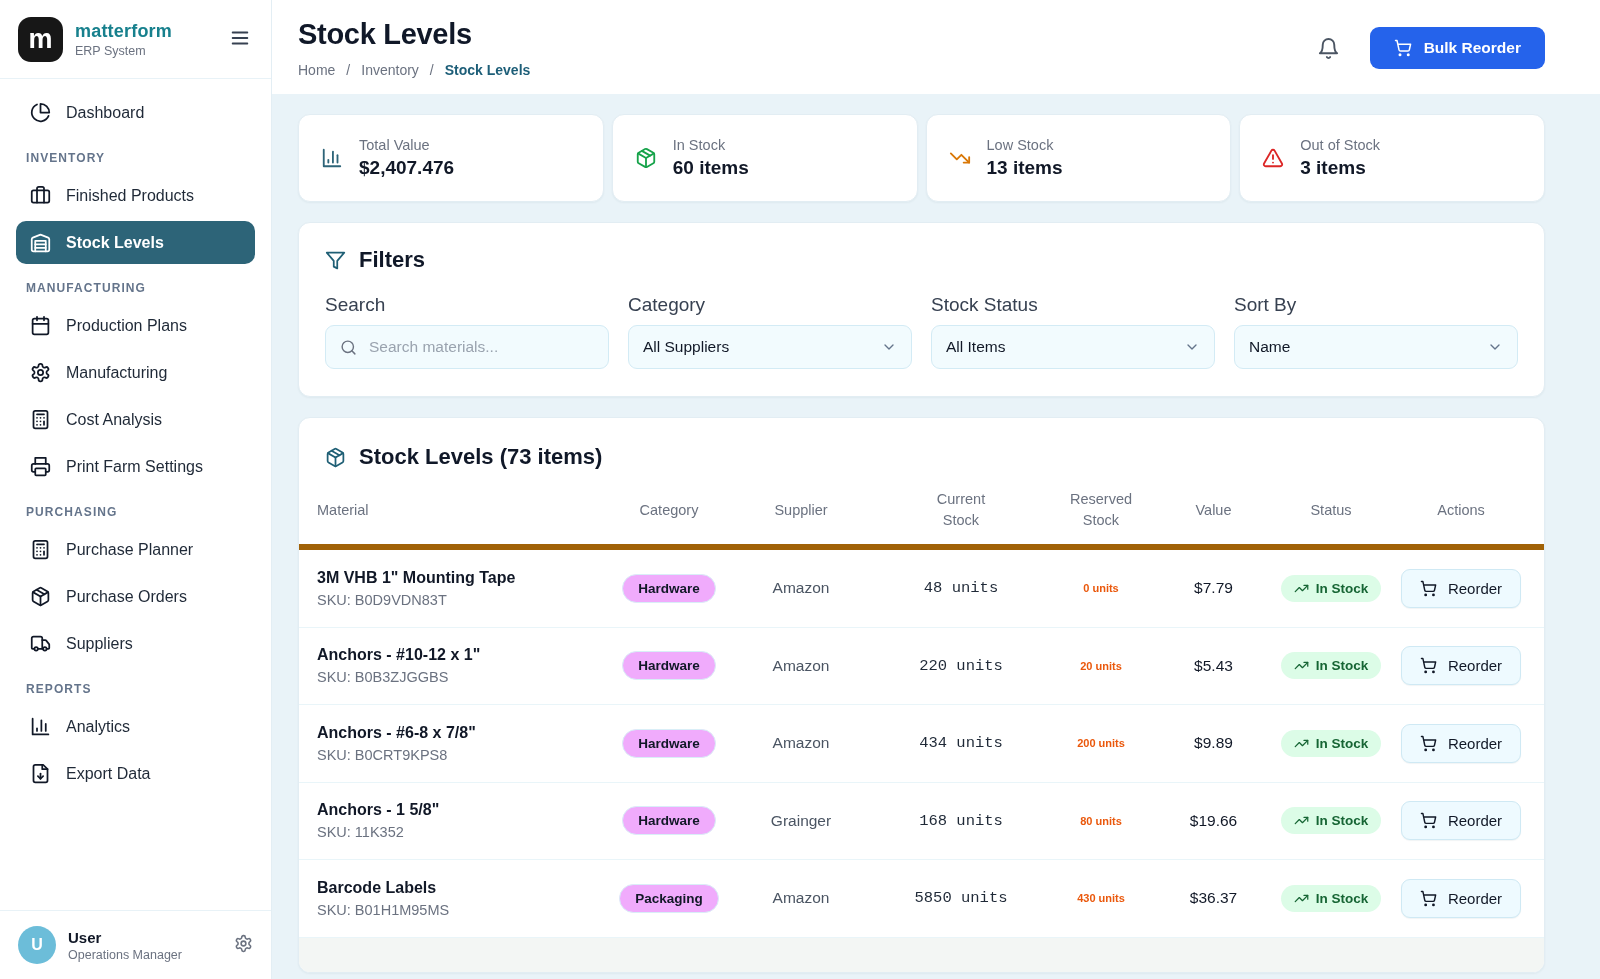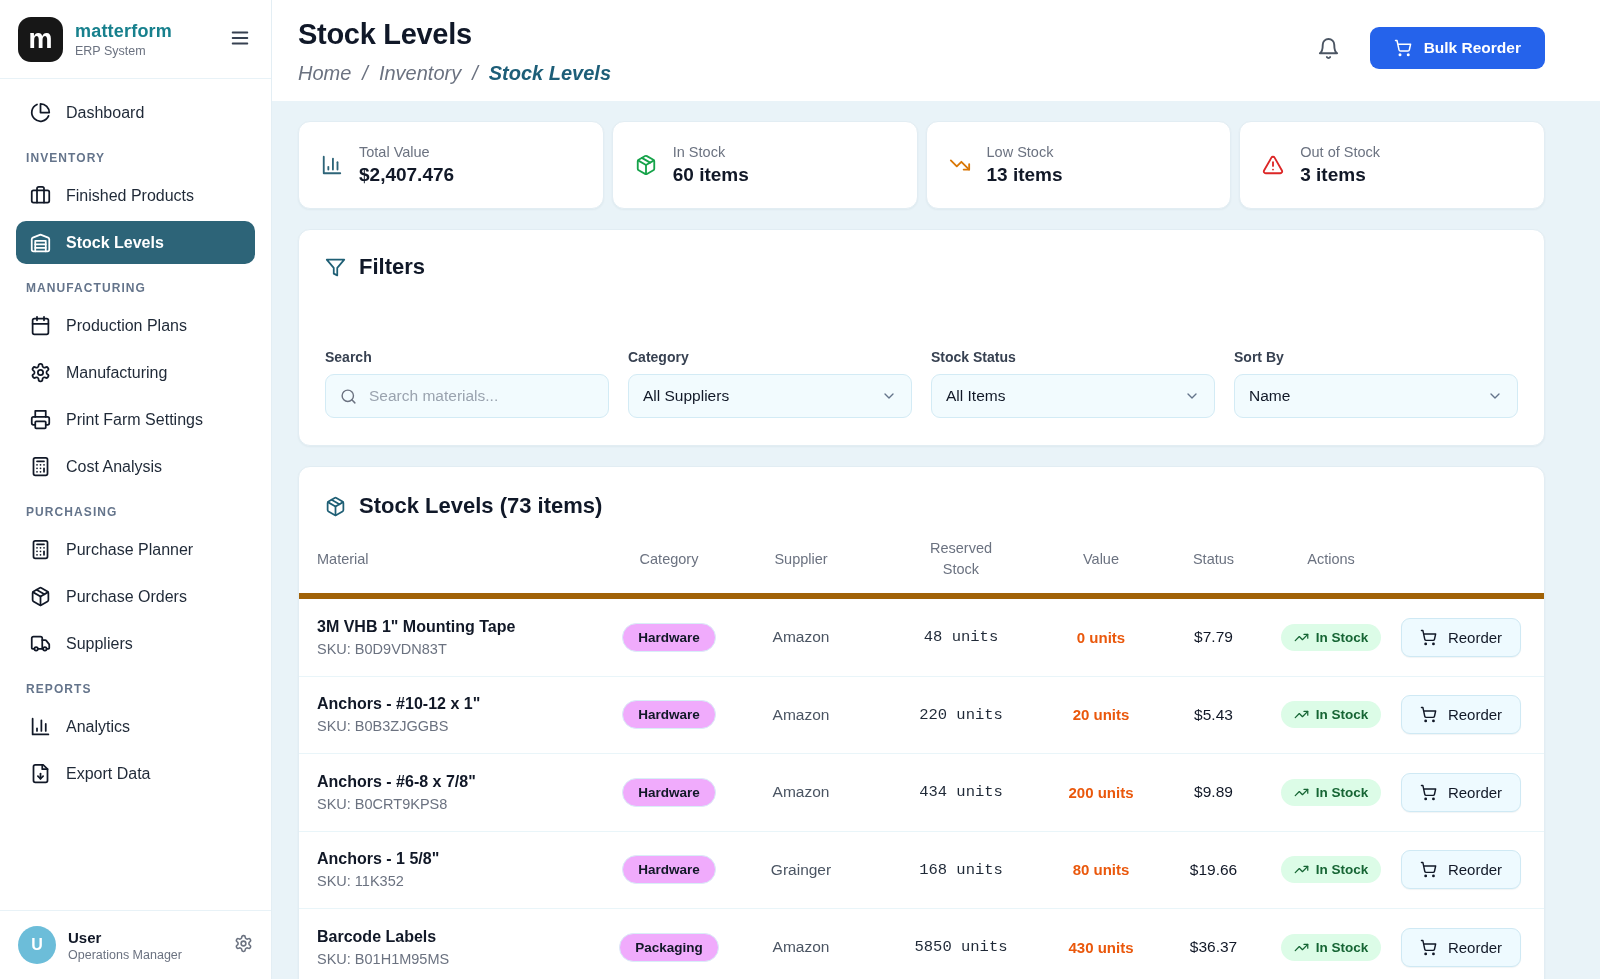--- a/index.html
+++ b/index.html
@@ -29,21 +29,21 @@
   .avatar { width:38px; height:38px; border-radius:50%; background:#6cbdd9; color:#fff; font-weight:700; font-size:16px; display:flex; align-items:center; justify-content:center; flex-shrink:0; }
   .uname { font-size:15px; font-weight:700; color:#111827; }
   .urole { font-size:12.5px; color:#6b7280; margin-top:2px; }
   .ufoot-gear { margin-left:auto; color:#6b7280; cursor:pointer; }
   .ufoot-gear svg { width:19px; height:19px; }
 
   
   main { flex:1; display:flex; flex-direction:column; min-width:0; }
   .topbar { background:#fff; padding:18px 55px 16px 26px; display:flex; justify-content:space-between; align-items:flex-start; }
   h1 { margin:0; font-size:29px; font-weight:800; letter-spacing:-.3px; color:#101828; }
-  .crumbs { margin-top:11px; font-size:20px; color:#6b7280; display:flex; gap:11px; align-items:center;font-style:italic; }
+  .crumbs { margin-top:11px; font-size:14px; color:#6b7280; display:flex; gap:11px; align-items:center; }
   .crumb-current { color:#1d5e78; font-weight:600; }
   .top-actions { display:flex; align-items:center; gap:30px; margin-top:9px; }
   .bell { color:#4b5563; cursor:pointer; display:flex; }
   .bell svg { width:23px; height:23px; }
   .btn-primary { background:#2563eb; color:#fff; border:none; border-radius:9px; padding:12px 24px; font-size:15.5px; font-weight:700; display:flex; align-items:center; gap:12px; cursor:pointer; font-family:inherit; }
   .btn-primary svg { width:18px; height:18px; }
 
   .content { flex:1; padding:20px 55px 0 26px; overflow:hidden; }
 
   
@@ -55,21 +55,21 @@
   .stat-value { font-size:19px; font-weight:800; color:#111827; margin-top:4px; }
 
   
   .card { background:#fff; border:1px solid #e2edf3; border-radius:12px; box-shadow:0 1px 2px rgba(16,60,80,.05); }
   .card-title { display:flex; align-items:center; gap:13px; font-size:22px; font-weight:800; color:#101828; }
   .card-title svg { width:21px; height:21px; color:#1f5f75; flex-shrink:0; }
 
   
   .filters-card { margin-top:20px; padding:24px 26px 27px; }
   .filter-grid { display:grid; grid-template-columns:repeat(4,1fr); gap:19px; margin-top:21px; }
-  .f-label { font-size:14px; font-weight:700; color:#374151; margin-bottom:9px;margin-top:48px; }
+  .f-label { font-size:19px; font-weight:400; color:#374151; margin-bottom:9px; }
   .control { height:44px; background:#f2fbfe; border:1px solid #d3ebf5; border-radius:9px; display:flex; align-items:center; padding:0 14px; font-size:15.5px; color:#111827; }
   .control.search svg { width:17px; height:17px; color:#6b7280; margin-right:10px; flex-shrink:0; }
   .control input { border:none; background:transparent; outline:none; font-size:15.5px; font-family:inherit; color:#111827; width:100%; }
   .control input::placeholder { color:#9aa3af; }
   .control.select { justify-content:space-between; cursor:pointer; }
   .control.select svg { width:16px; height:16px; color:#64748b; }
 
   
   .table-card { margin-top:20px; padding:26px 0 0; overflow:hidden; }
   .table-card .card-title { padding:0 26px; }
@@ -79,21 +79,21 @@
   .thead > div:first-child { text-align:left; }
   .thead .hdr { display:inline-block; max-width:72px; }
   .thead > div:first-child .hdr { max-width:none; }
   .trow { height:77.5px; border-bottom:1px solid #e9f5f9; }
   .mat-name { font-size:16px; font-weight:600; color:#111827; }
   .mat-sku { font-size:14.5px; color:#6b7280; margin-top:5px; }
   .cell-c { text-align:center; }
   .badge-cat { display:inline-block; background:#f0abfc; border:1.5px solid #d9eef7; border-radius:999px; padding:6px 15px; font-size:13.5px; font-weight:700; color:#111827; }
   .supplier { color:#4b5563; font-size:15.5px; }
   .units { font-size:15.5px; color:#1f2937;font-family:Liberation Mono, monospace; }
-  .reserved { color:#ea580c; font-weight:600; font-size:15px; }
+  .reserved { color:#ea580c; font-weight:600; font-size:11px; }
   .value { font-size:15.5px; color:#111827; }
   .badge-status { display:inline-flex; align-items:center; gap:7px; background:#dcfce7; color:#166534; border-radius:999px; padding:6px 13px; font-size:13.5px; font-weight:700; }
   .badge-status svg { width:15px; height:15px; }
   .btn-reorder { display:inline-flex; align-items:center; gap:11px; background:#eefaff; border:1px solid #cfe9f4; border-radius:9px; padding:10px 18px; font-size:15px; font-weight:500; color:#111827; cursor:pointer; font-family:inherit; box-shadow:0 1px 1px rgba(16,60,80,.06); }
   .btn-reorder svg { width:17px; height:17px; }
   .row-peek { height:34px; background:#f3f6f4; }
 </style>
 </head>
 <body>
 
@@ -149,34 +149,34 @@
         </div>
         <div class="nav-item">
           <svg viewBox="0 0 24 24" fill="none" stroke="currentColor" stroke-width="2" stroke-linecap="round" stroke-linejoin="round">
             <circle cx="12" cy="12" r="3"></circle>
             <path d="M12.22 2h-.44a2 2 0 0 0-2 2v.18a2 2 0 0 1-1 1.73l-.43.25a2 2 0 0 1-2 0l-.15-.08a2 2 0 0 0-2.73.73l-.22.38a2 2 0 0 0 .73 2.73l.15.1a2 2 0 0 1 1 1.72v.51a2 2 0 0 1-1 1.74l-.15.09a2 2 0 0 0-.73 2.73l.22.38a2 2 0 0 0 2.73.73l.15-.08a2 2 0 0 1 2 0l.43.25a2 2 0 0 1 1 1.73V20a2 2 0 0 0 2 2h.44a2 2 0 0 0 2-2v-.18a2 2 0 0 1 1-1.73l.43-.25a2 2 0 0 1 2 0l.15.08a2 2 0 0 0 2.73-.73l.22-.39a2 2 0 0 0-.73-2.73l-.15-.08a2 2 0 0 1-1-1.74v-.5a2 2 0 0 1 1-1.74l.15-.09a2 2 0 0 0 .73-2.73l-.22-.38a2 2 0 0 0-2.73-.73l-.15.08a2 2 0 0 1-2 0l-.43-.25a2 2 0 0 1-1-1.73V4a2 2 0 0 0-2-2z"></path>
           </svg>
           <span>Manufacturing</span>
         </div>
         <div class="nav-item">
           <svg viewBox="0 0 24 24" fill="none" stroke="currentColor" stroke-width="2" stroke-linecap="round" stroke-linejoin="round">
-            <path d="M6 9V2h12v7"></path>
-            <path d="M6 18H4a2 2 0 0 1-2-2v-5a2 2 0 0 1 2-2h16a2 2 0 0 1 2 2v5a2 2 0 0 1-2 2h-2"></path>
-            <rect x="6" y="14" width="12" height="8" rx="1"></rect>
-          </svg>
-          <span>Print Farm Settings</span>
-        </div>
-        <div class="nav-item">
-          <svg viewBox="0 0 24 24" fill="none" stroke="currentColor" stroke-width="2" stroke-linecap="round" stroke-linejoin="round">
             <rect x="4" y="2" width="16" height="20" rx="2"></rect>
             <path d="M8 6h8"></path>
             <path d="M16 14v4"></path>
             <path d="M16 10h.01M12 10h.01M8 10h.01M12 14h.01M8 14h.01M12 18h.01M8 18h.01"></path>
           </svg>
           <span>Cost Analysis</span>
+        </div>
+        <div class="nav-item">
+          <svg viewBox="0 0 24 24" fill="none" stroke="currentColor" stroke-width="2" stroke-linecap="round" stroke-linejoin="round">
+            <path d="M6 9V2h12v7"></path>
+            <path d="M6 18H4a2 2 0 0 1-2-2v-5a2 2 0 0 1 2-2h16a2 2 0 0 1 2 2v5a2 2 0 0 1-2 2h-2"></path>
+            <rect x="6" y="14" width="12" height="8" rx="1"></rect>
+          </svg>
+          <span>Print Farm Settings</span>
         </div>
         <div class="nav-label">PURCHASING</div>
         <div class="nav-item">
           <svg viewBox="0 0 24 24" fill="none" stroke="currentColor" stroke-width="2" stroke-linecap="round" stroke-linejoin="round">
             <rect x="4" y="2" width="16" height="20" rx="2"></rect>
             <path d="M8 6h8"></path>
             <path d="M16 14v4"></path>
             <path d="M16 10h.01M12 10h.01M8 10h.01M12 14h.01M8 14h.01M12 18h.01M8 18h.01"></path>
           </svg>
           <span>Purchase Planner</span>
@@ -377,20 +377,21 @@
               <path d="M21 8a2 2 0 0 0-1-1.73l-7-4a2 2 0 0 0-2 0l-7 4A2 2 0 0 0 3 8v8a2 2 0 0 0 1 1.73l7 4a2 2 0 0 0 2 0l7-4A2 2 0 0 0 21 16Z"></path>
               <path d="m3.3 7 8.7 5 8.7-5"></path>
               <path d="M12 22V12"></path>
             </svg>
           <span>Stock Levels (73 items)</span>
         </div>
         <div class="tgrid thead" id="thead">
             <div><span class="hdr">Material</span></div>
             <div><span class="hdr">Category</span></div>
             <div><span class="hdr">Supplier</span></div>
+            <div><span class="hdr">Current Stock</span></div>
             <div><span class="hdr">Reserved Stock</span></div>
             <div><span class="hdr">Value</span></div>
             <div><span class="hdr">Status</span></div>
             <div><span class="hdr">Actions</span></div>
           </div>
         <div id="tbody">
             <div class="tgrid trow">
               <div>
                 <div class="mat-name">3M VHB 1" Mounting Tape</div>
                 <div class="mat-sku">SKU: B0D9VDN83T</div>

